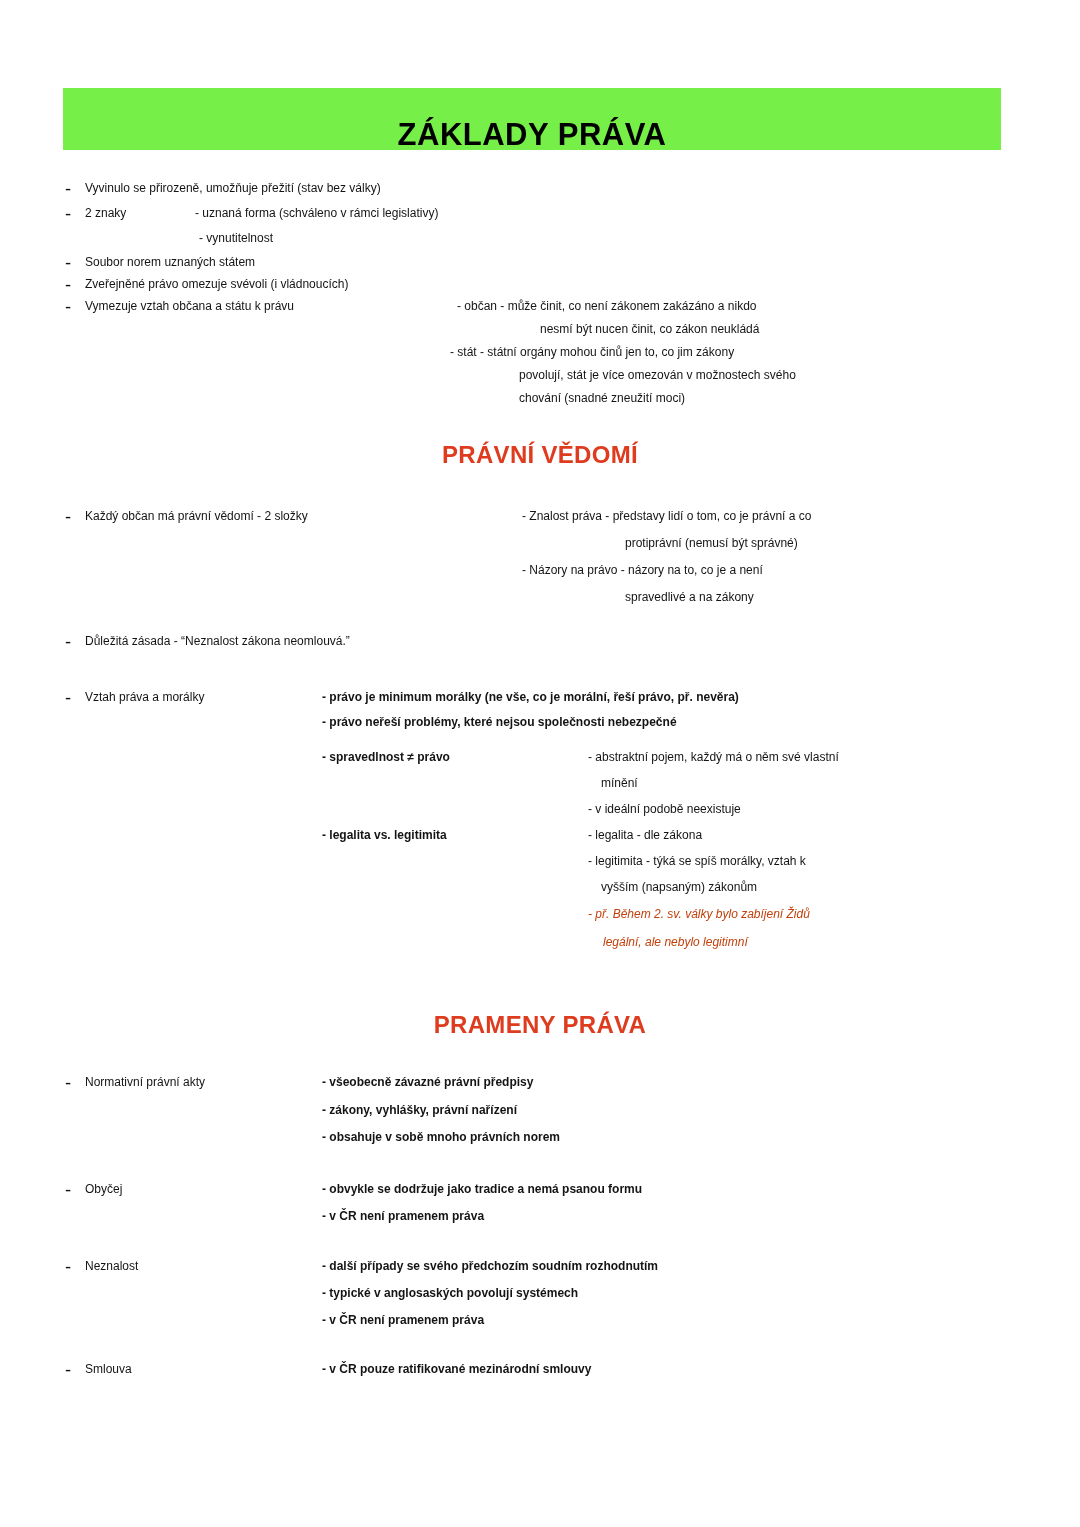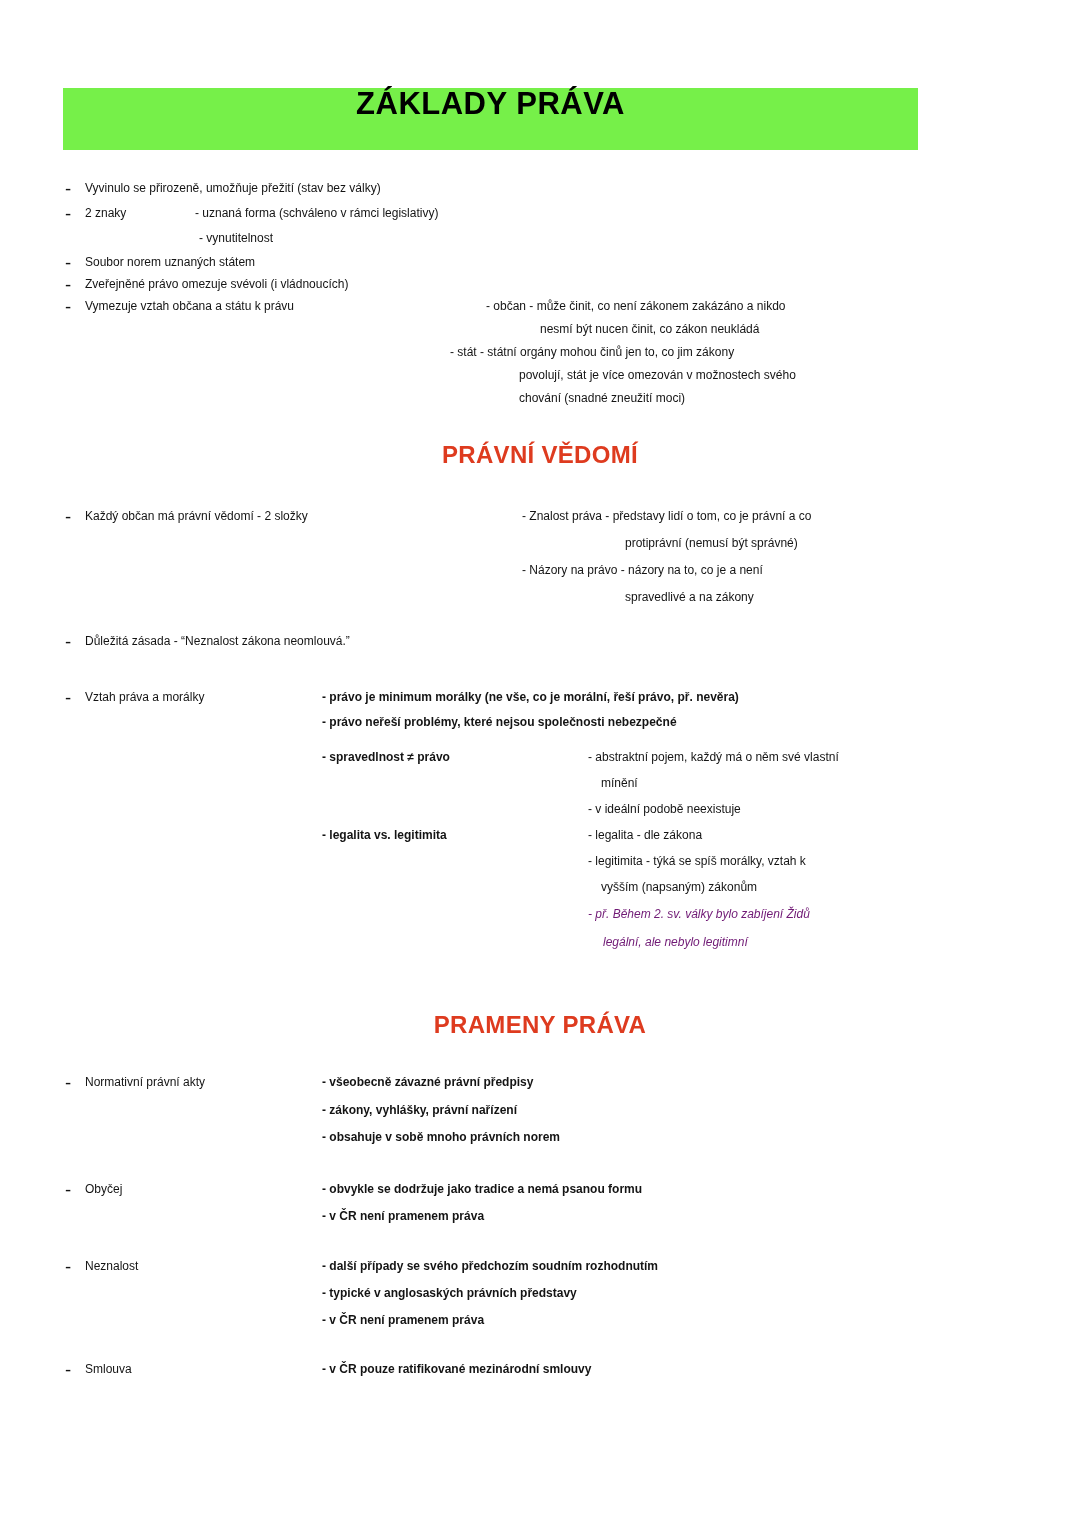--- a/index.html
+++ b/index.html
@@ -23,25 +23,25 @@
     width: 1080px;
     height: 1527px;
     background: #ffffff;
   }
 
   
   .title-banner {
     position: absolute;
     left: 63px;
     top: 88px;
-    width: 855px;
+    width: 938px;
     height: 62px;
     background: #76F049;
     display: flex;
-    align-items: flex-start;
+    align-items: flex-end;
     justify-content: center;
     box-sizing: border-box;
   }
   .title-banner .title-text {
     font-size: 31px;
     font-weight: bold;
     letter-spacing: 0.5px;
     color: #000000;
     text-align: center;
     line-height: 1;
@@ -69,29 +69,29 @@
     white-space: pre;
     color: #141414;
   }
   .dash {
     position: absolute;
     font-size: 18.5px;
     line-height: 25px;
     color: #141414;
   }
   .grey-italic {
-    color: #701a75;
+    color: #c2410c;
     font-style: italic;
   }
 
   
   .colA { left: 85px; }
   .colB { left: 195px; }
   .colC { left: 322px; font-weight: bold; }
-  .colD { left: 457px; margin-left: 29px; }
+  .colD { left: 457px; }
   .colE { left: 522px; }
   .colF { left: 588px; }
   .dashcol { left: 65px; }
 </style>
 </head>
 <body>
 
 <div class="page">
 
   <div class="title-banner">
@@ -160,20 +160,20 @@
   <span class="tline colC" style="top:1125px">- obsahuje v sobě mnoho právních norem</span>
 
   <span class="dash dashcol" style="top:1177px">-</span>
   <span class="tline colA" style="top:1177px">Obyčej</span>
   <span class="tline colC" style="top:1177px">- obvykle se dodržuje jako tradice a nemá psanou formu</span>
   <span class="tline colC" style="top:1204px">- v ČR není pramenem práva</span>
 
   <span class="dash dashcol" style="top:1254px">-</span>
   <span class="tline colA" style="top:1254px">Neznalost</span>
   <span class="tline colC" style="top:1254px">- další případy se svého předchozím soudním rozhodnutím</span>
-  <span class="tline colC" style="top:1281px">- typické v anglosaských právních představy</span>
+  <span class="tline colC" style="top:1281px">- typické v anglosaských povolují systémech</span>
   <span class="tline colC" style="top:1308px">- v ČR není pramenem práva</span>
 
   <span class="dash dashcol" style="top:1357px">-</span>
   <span class="tline colA" style="top:1357px">Smlouva</span>
   <span class="tline colC" style="top:1357px">- v ČR pouze ratifikované mezinárodní smlouvy</span>
 
 </div>
 
 </body></html>

